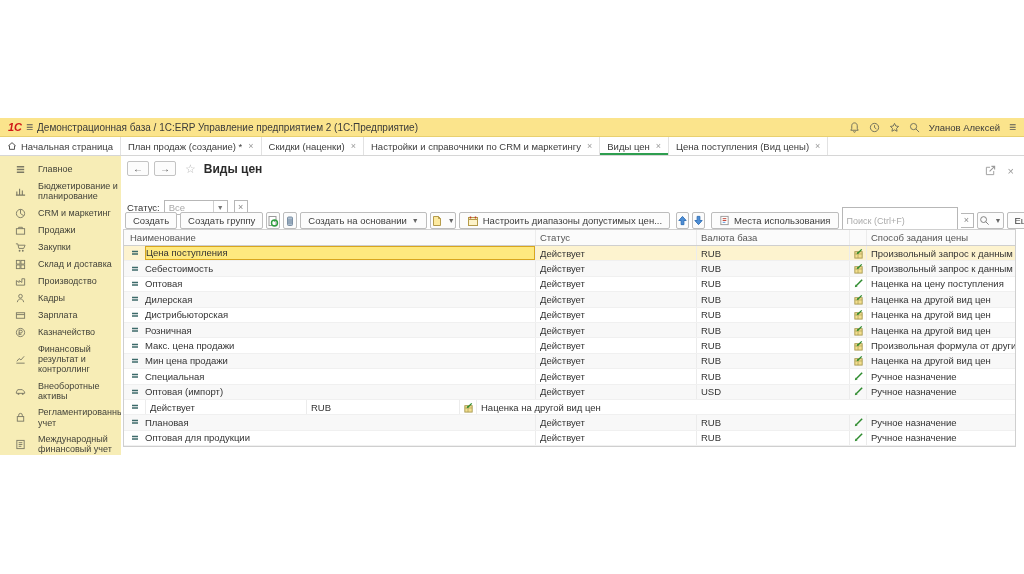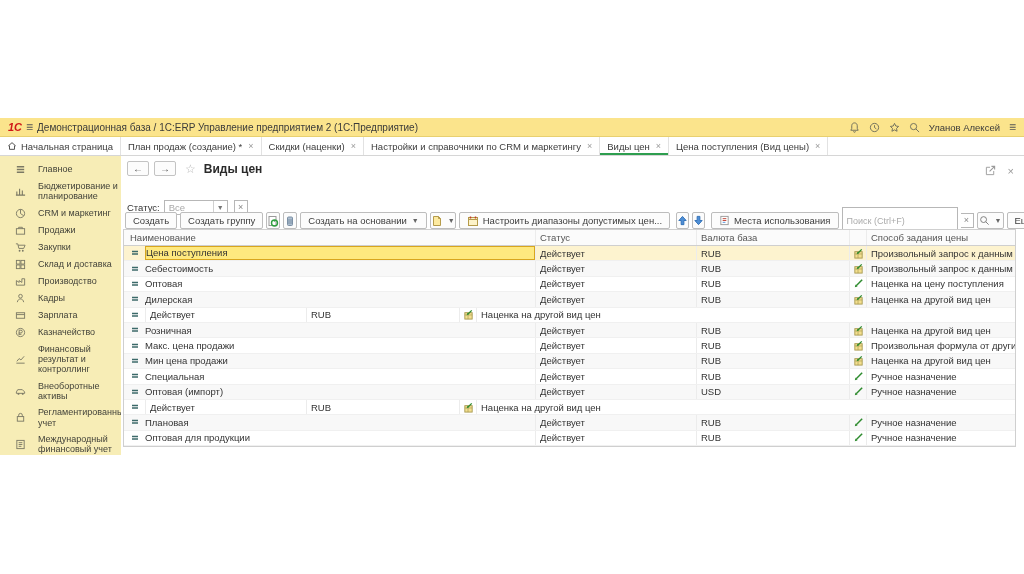--- a/index.html
+++ b/index.html
@@ -424,20 +424,21 @@
                 </svg>
               </span>
           <span class="c-method">Наценка на другой вид цен</span>
         </div>
         <div class="tr">
           <span class="c-grip">
                 <svg width="8" height="8" viewBox="0 0 8 8">
                   <path d="M1 2.5h6M1 5h6" stroke="#3c6a6a" stroke-width="1.6"></path>
                 </svg>
               </span>
+          <span class="c-name">Дистрибьюторская</span>
           <span class="c-status">Действует</span>
           <span class="c-cur">RUB</span>
           <span class="c-micon">
                 <svg width="11" height="11" viewBox="0 0 12 12">
                   <rect x="2" y="4" width="8" height="7" fill="#f3df8f" stroke="#a89a50"></rect>
                   <path d="M2 6.5h8M5.5 4v7" stroke="#a89a50" stroke-width=".7"></path>
                   <path d="M9.5 1.5L5 6" stroke="#2e8b2e" stroke-width="1.4"></path>
                   <path d="M4 7l.5-2.3L6.8 5z" fill="#2e8b2e"></path>
                 </svg>
               </span>

